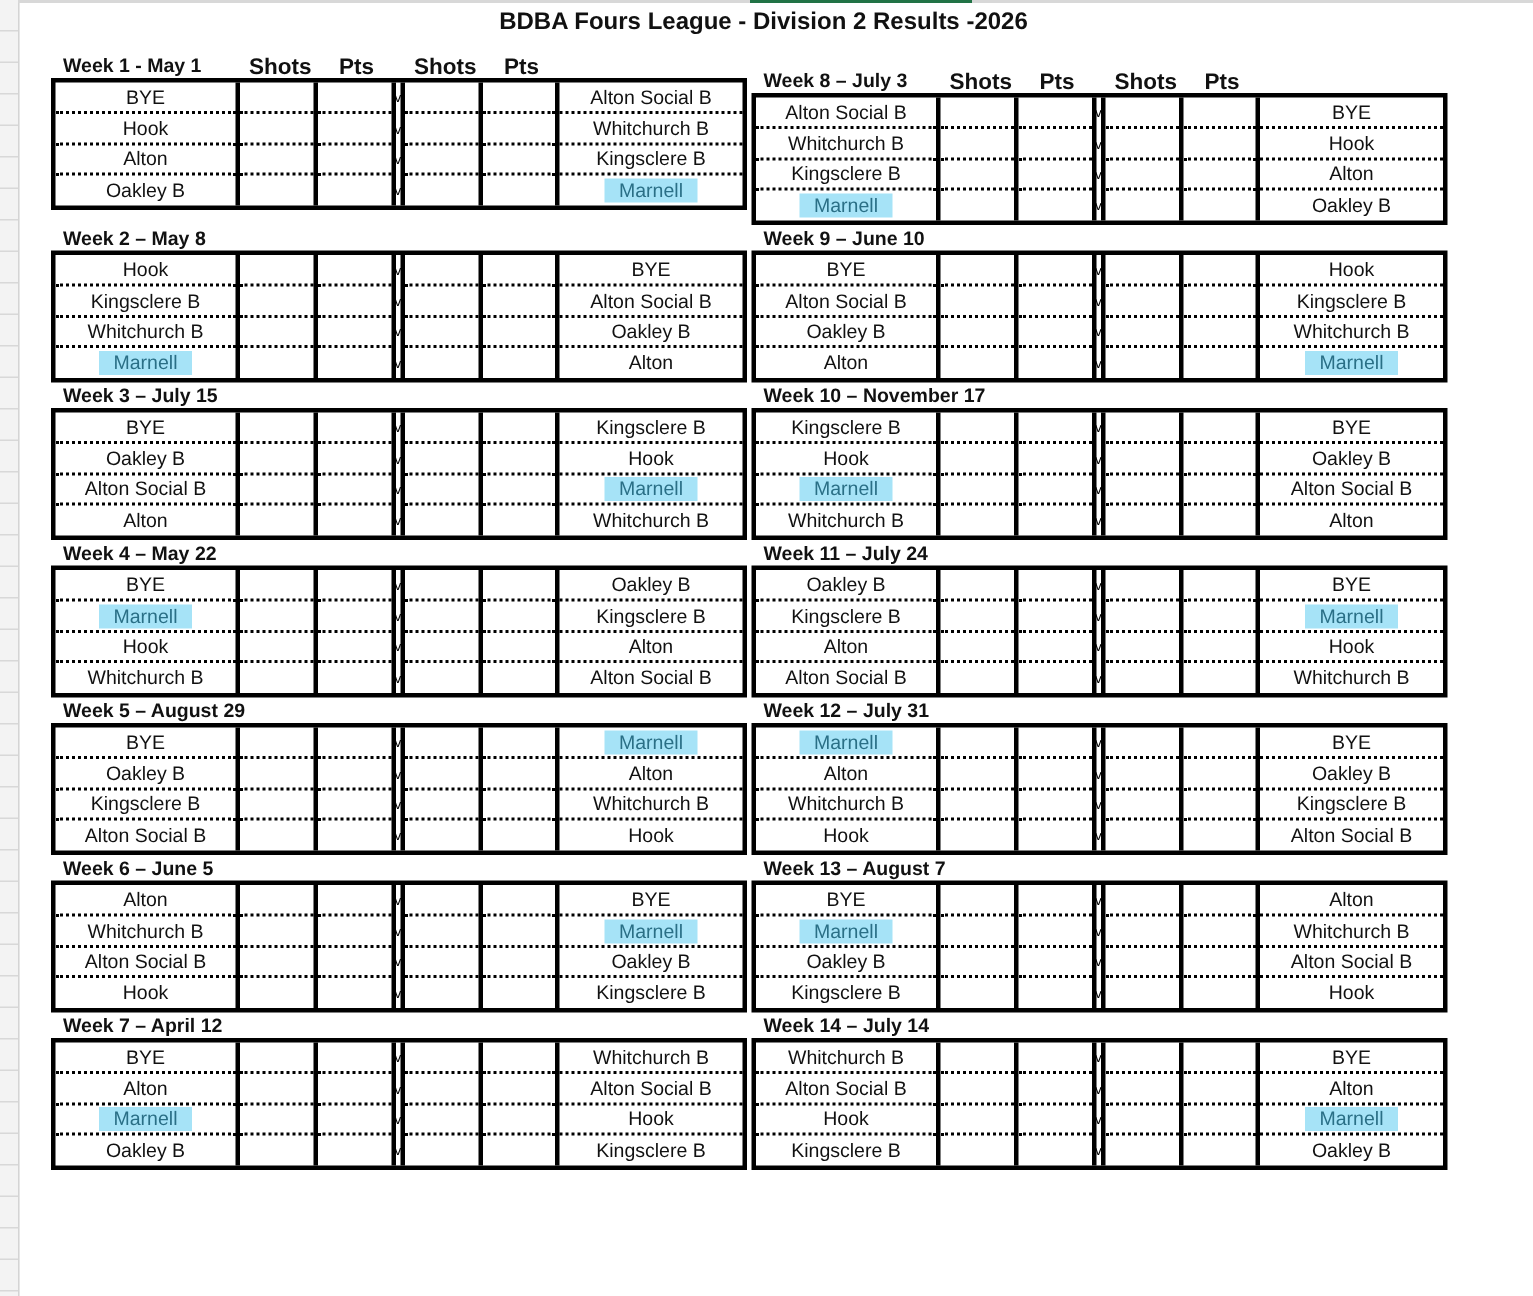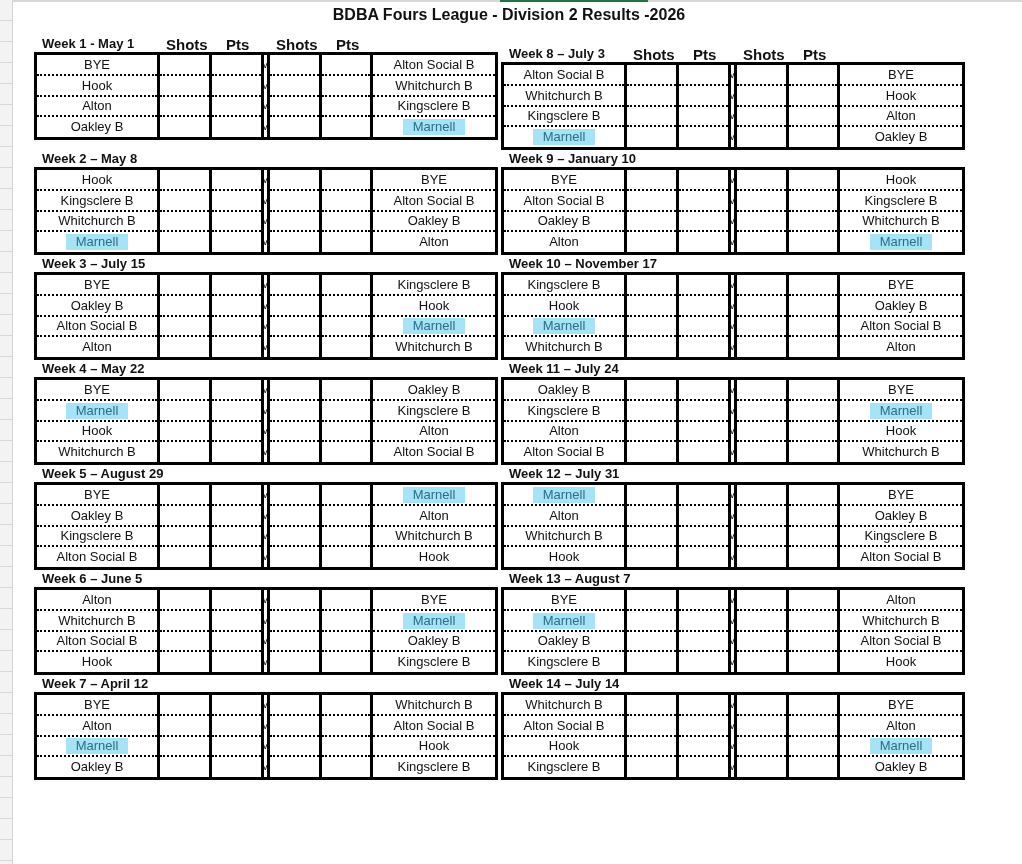--- a/index.html
+++ b/index.html
@@ -400,21 +400,21 @@
         <div class="cell" style="left: 0px; width: 120px; top: 61.5px;"><span class="hl">Marnell</span></div>
         <div class="cell" style="left: 123px; width: 49px; top: 61.5px;"></div>
         <div class="cell" style="left: 175px; width: 49px; top: 61.5px;"></div>
         <div class="cell" style="left: 233px; width: 49px; top: 61.5px;"></div>
         <div class="cell" style="left: 285px; width: 48px; top: 61.5px;"></div>
         <div class="vmark" style="left: 226px; top: 61.5px;">v</div>
         <div class="cell" style="left: 336px; width: 122px; top: 61.5px;"><span>Oakley B</span></div>
       </div>
     </div>
     <div class="week" style="left: 503px; top: 151px; width: 460px; height: 104px;">
-      <div class="hdr" style="left: 6px;">Week 9 – January 10</div>
+      <div class="hdr" style="left: 6px;">Week 9 – June 10</div>
       <div class="grid" style="left: -2px; top: 16px; width: 464px; height: 88px;">
         <div class="vline" style="left: 120px;"></div>
         <div class="vline" style="left: 172px;"></div>
         <div class="vline" style="left: 224px;"></div>
         <div class="vline" style="left: 230px;"></div>
         <div class="vline" style="left: 282px;"></div>
         <div class="vline" style="left: 333px;"></div>
         <div class="cell dot" style="left: 0px; width: 120px; top: 0px;"><span>BYE</span></div>
         <div class="cell dot" style="left: 123px; width: 49px; top: 0px;"></div>
         <div class="cell dot" style="left: 175px; width: 49px; top: 0px;"></div>

